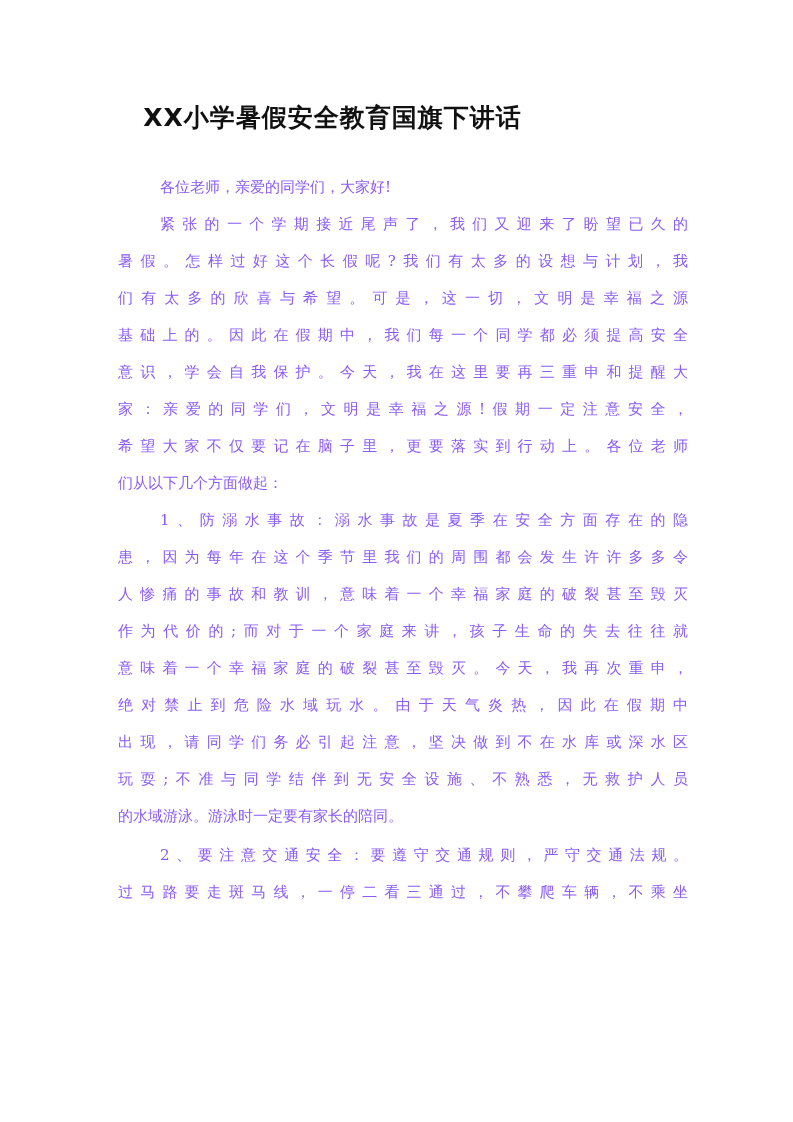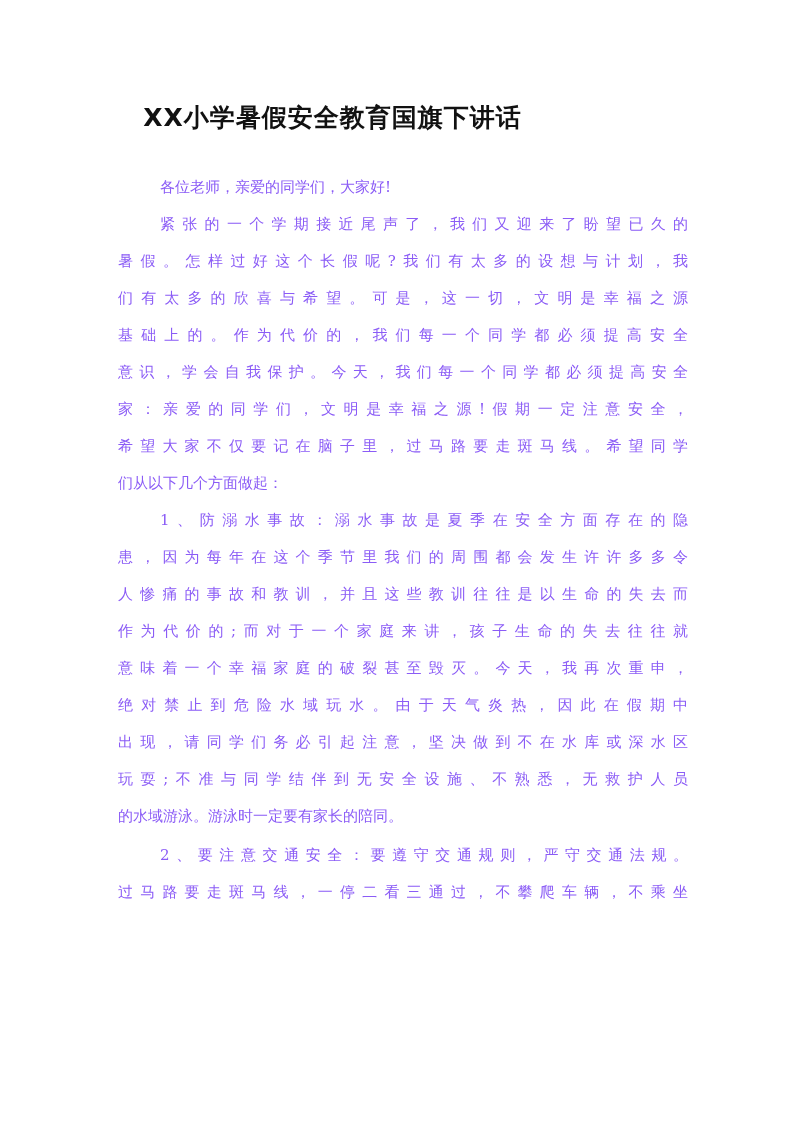--- a/index.html
+++ b/index.html
@@ -58,28 +58,28 @@
 <body>
 
 <div class="page">
   <div class="title">XX小学暑假安全教育国旗下讲话</div>
 
   <div id="body-lines">
     <div class="line indent last" style="top: 175px;">各位老师，亲爱的同学们，大家好!</div>
     <div class="line indent" style="top: 212px;">紧张的一个学期接近尾声了，我们又迎来了盼望已久的</div>
     <div class="line" style="top: 249px;">暑假。怎样过好这个长假呢?我们有太多的设想与计划，我</div>
     <div class="line" style="top: 286px;">们有太多的欣喜与希望。可是，这一切，文明是幸福之源</div>
-    <div class="line" style="top: 323px;">基础上的。作为代价的，我们每一个同学都必须提高安全</div>
-    <div class="line" style="top: 360px;">意识，学会自我保护。今天，我们每一个同学都必须提高安全</div>
+    <div class="line" style="top: 323px;">基础上的。因此在假期中，我们每一个同学都必须提高安全</div>
+    <div class="line" style="top: 360px;">意识，学会自我保护。今天，我在这里要再三重申和提醒大</div>
     <div class="line" style="top: 397px;">家：亲爱的同学们，文明是幸福之源!假期一定注意安全，</div>
-    <div class="line" style="top: 434px;">希望大家不仅要记在脑子里，过马路要走斑马线。希望同学</div>
+    <div class="line" style="top: 434px;">希望大家不仅要记在脑子里，更要落实到行动上。各位老师</div>
     <div class="line last" style="top: 471px;">们从以下几个方面做起：</div>
     <div class="line indent" style="top: 508px;">1、防溺水事故：溺水事故是夏季在安全方面存在的隐</div>
     <div class="line" style="top: 545px;">患，因为每年在这个季节里我们的周围都会发生许许多多令</div>
-    <div class="line" style="top: 582px;">人惨痛的事故和教训，并且这些教训往往是以生命的失去而</div>
+    <div class="line" style="top: 582px;">人惨痛的事故和教训，意味着一个幸福家庭的破裂甚至毁灭</div>
     <div class="line" style="top: 619px;">作为代价的;而对于一个家庭来讲，孩子生命的失去往往就</div>
     <div class="line" style="top: 656px;">意味着一个幸福家庭的破裂甚至毁灭。今天，我再次重申，</div>
     <div class="line" style="top: 693px;">绝对禁止到危险水域玩水。由于天气炎热，因此在假期中</div>
     <div class="line" style="top: 730px;">出现，请同学们务必引起注意，坚决做到不在水库或深水区</div>
     <div class="line" style="top: 767px;">玩耍;不准与同学结伴到无安全设施、不熟悉，无救护人员</div>
     <div class="line last" style="top: 804px;">的水域游泳。游泳时一定要有家长的陪同。</div>
     <div class="line indent" style="top: 843px;">2、要注意交通安全：要遵守交通规则，严守交通法规。</div>
     <div class="line" style="top: 880px;">过马路要走斑马线，一停二看三通过，不攀爬车辆，不乘坐</div>
   </div>
 </div>

